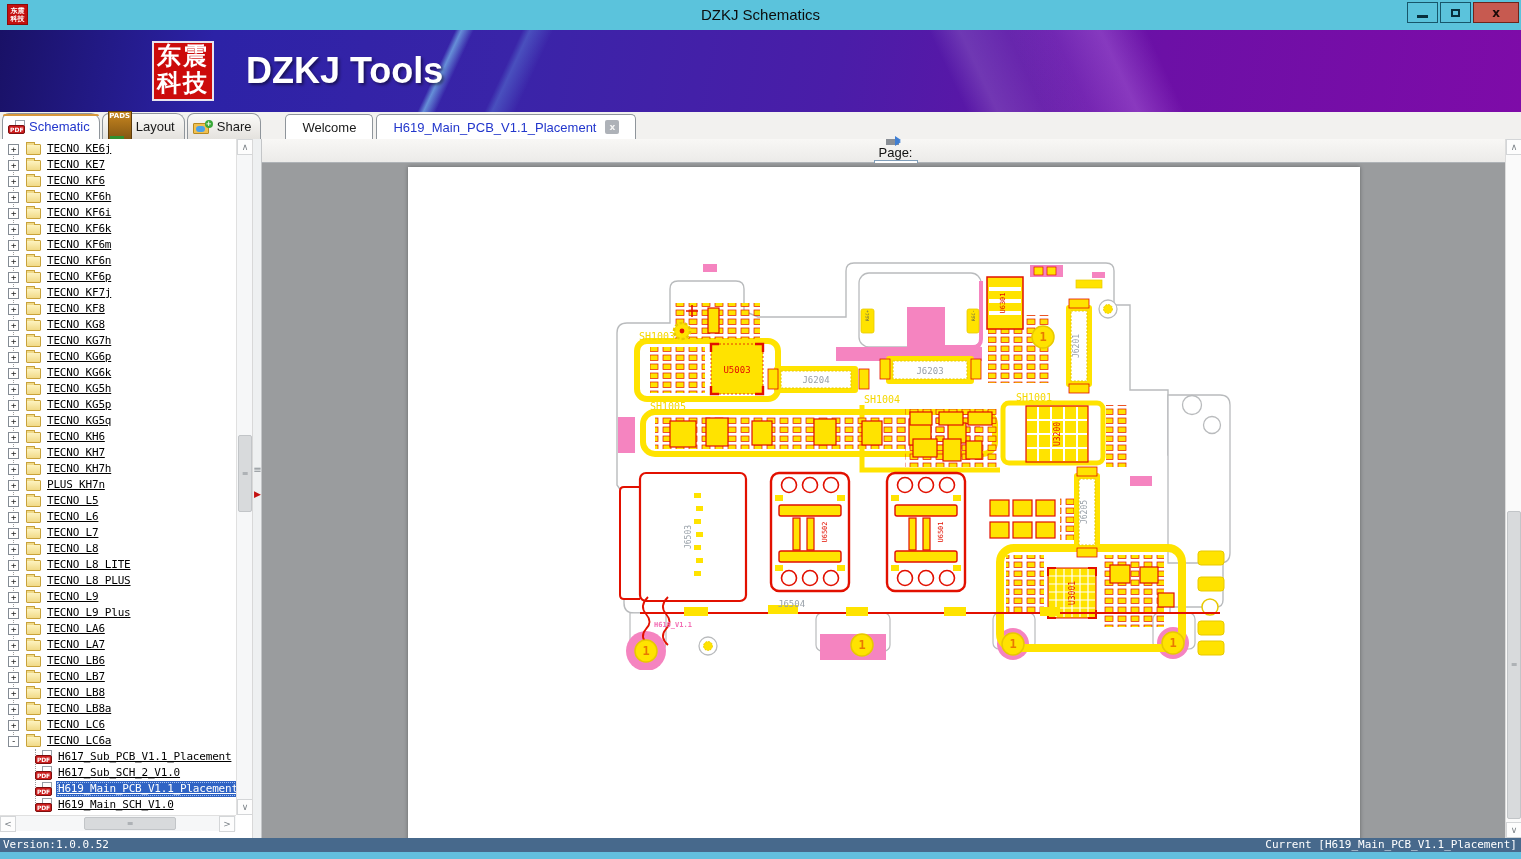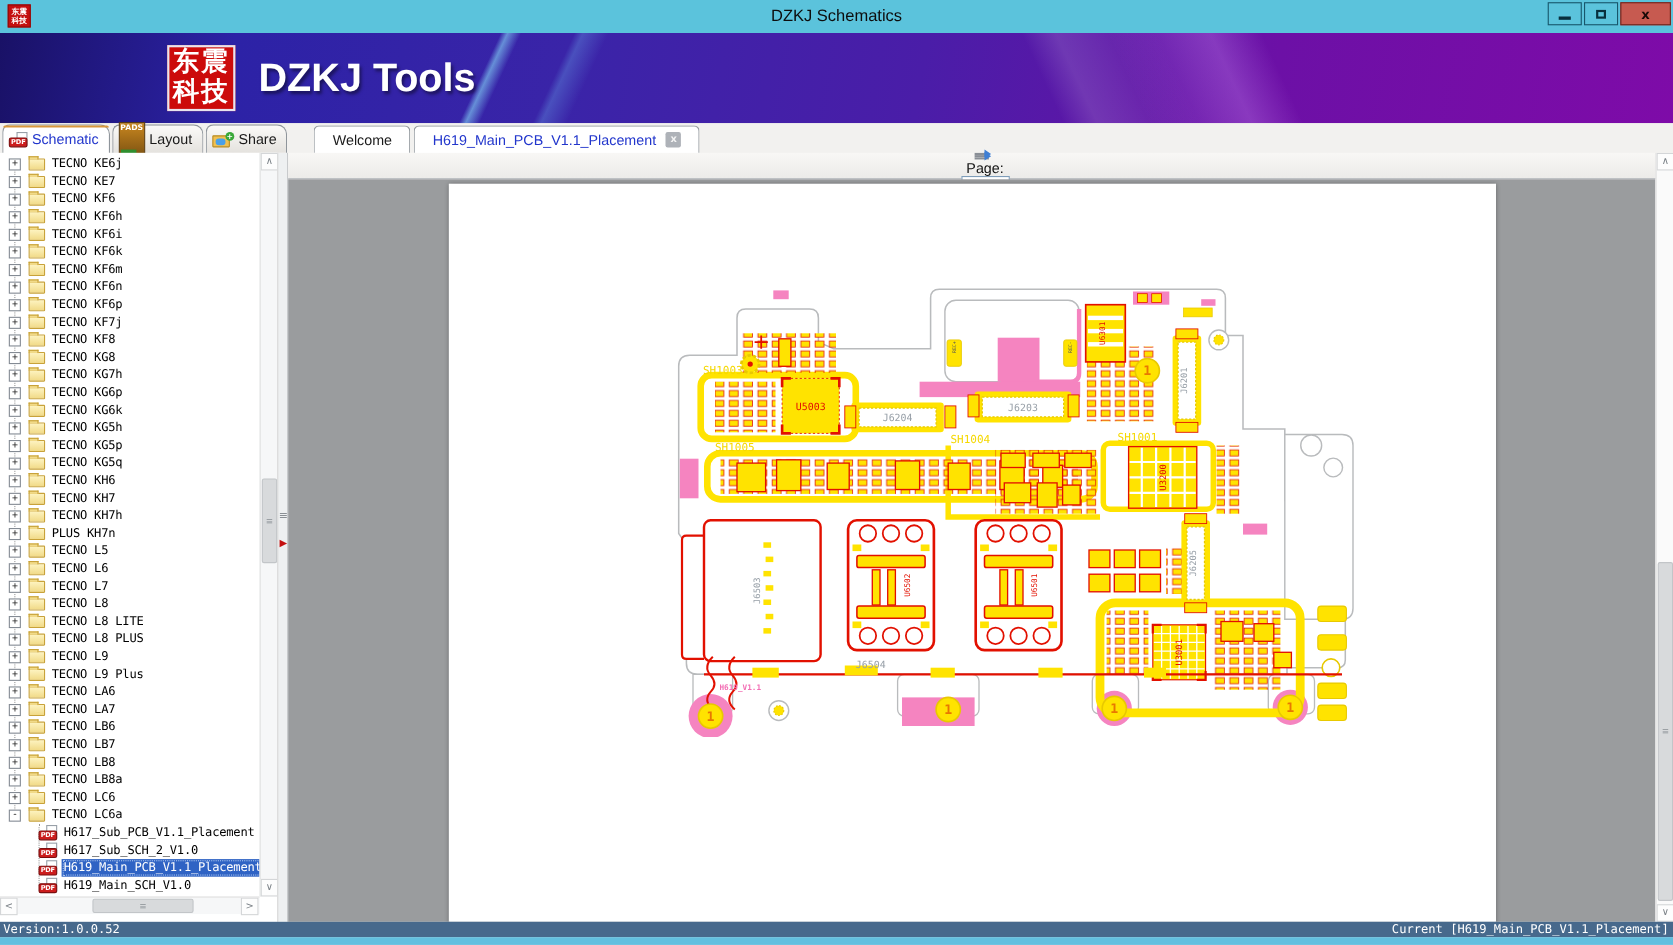--- a/index.html
+++ b/index.html
@@ -25,21 +25,21 @@
     background:linear-gradient(100deg,#191166 0%,#2c22a6 14%,#3a24a8 34%,#4a1da8 55%,#6c10a6 76%,#7e0ba8 100%);}
   .banner::before{content:"";position:absolute;inset:0;
     background:
       linear-gradient(115deg,transparent 29.2%,rgba(140,230,255,.55) 29.6%,transparent 30.4%),
       linear-gradient(115deg,transparent 33.5%,rgba(120,210,255,.25) 34%,transparent 35.5%),
       linear-gradient(65deg,transparent 62%,rgba(255,255,255,.14) 64%,transparent 70%),
       linear-gradient(245deg,transparent 24%,rgba(220,160,255,.28) 27%,transparent 33%);}
   .logo{position:absolute;left:152px;top:11px;width:62px;height:60px;background:#cc0b0b;
     border:2px solid #e8e4ee;color:#fff;font:bold 24px/27px "DejaVu Sans",sans-serif;
     text-align:center;letter-spacing:2px;}
-  .brand{position:absolute;left:235px;top:18px;color:#fff;font:bold 36px/46px "Liberation Sans",sans-serif;
+  .brand{position:absolute;left:246px;top:18px;color:#fff;font:bold 36px/46px "Liberation Sans",sans-serif;
     text-shadow:2px 2px 3px rgba(0,0,0,.45);}
   .slogan{position:absolute;right:112px;top:49px;color:#fff;font:bold 27px/30px "Liberation Sans",sans-serif;
     text-shadow:1px 2px 2px rgba(0,0,0,.5);letter-spacing:.5px;}
 
   
   .tabbar{position:absolute;left:0;top:112px;width:1521px;height:27px;background:#f2f1ef;
     display:flex;align-items:flex-end;padding-left:2px;}
   .mtab{height:26px;display:flex;align-items:center;padding:0 9px 0 5px;margin-right:2px;
     border:1px solid #8f959b;border-bottom:none;border-radius:7px 9px 0 0;
     background:linear-gradient(#fbfaf8,#e4e2de);font-size:13px;color:#1a1a1a;}
@@ -81,21 +81,21 @@
   .trow{height:16px;display:flex;align-items:center;padding-left:8px;white-space:nowrap;
     font:11px/16px "DejaVu Sans Mono",monospace;color:#000;letter-spacing:-0.2px;}
   .trow.child{padding-left:30px;}
   .ex{width:11px;height:11px;flex:0 0 auto;border:1px solid #848b94;background:#fff;
     font:9px/9px "DejaVu Sans Mono",monospace;text-align:center;color:#222;margin-right:2px;position:relative;z-index:1;}
   .fold{width:15px;height:11px;flex:0 0 auto;background:linear-gradient(#fdf3c0,#f1da88);
     border:1px solid #c8a23a;border-radius:1px;position:relative;margin:0 4px 0 5px;}
   .fold::before{content:"";position:absolute;top:-3px;left:-1px;width:7px;height:2px;
     background:#f1da88;border:1px solid #c8a23a;border-bottom:none;}
   .trow .pdfi{margin:0 4px 0 5px;}
-  .lbl{padding:0 2px;}
+  .lbl{padding:0 2px;text-decoration:underline;}
   .trow.sel .lbl{background:#2f63c4;color:#fff;outline:1px dotted #a8c4ee;outline-offset:-2px;}
 
   
   .sb-v{position:absolute;right:0;top:0;width:16px;background:#f6f7f8;border-left:1px solid #e0e0e0;}
   .sb-btn{position:absolute;left:0;width:16px;height:16px;background:#fdfdfd;border:1px solid #d4d6d8;
     color:#7a8086;font:9px/14px "DejaVu Sans",sans-serif;text-align:center;}
   .sb-thumb{position:absolute;left:1px;width:14px;background:#d8dadc;border:1px solid #c2c5c8;
     border-radius:2px;color:#8a8f94;font:8px/8px "DejaVu Sans",sans-serif;
     display:flex;align-items:center;justify-content:center;}
   .sb-h{position:absolute;left:0;top:676px;width:236px;height:16px;background:#f6f7f8;border-top:1px solid #e0e0e0;}

